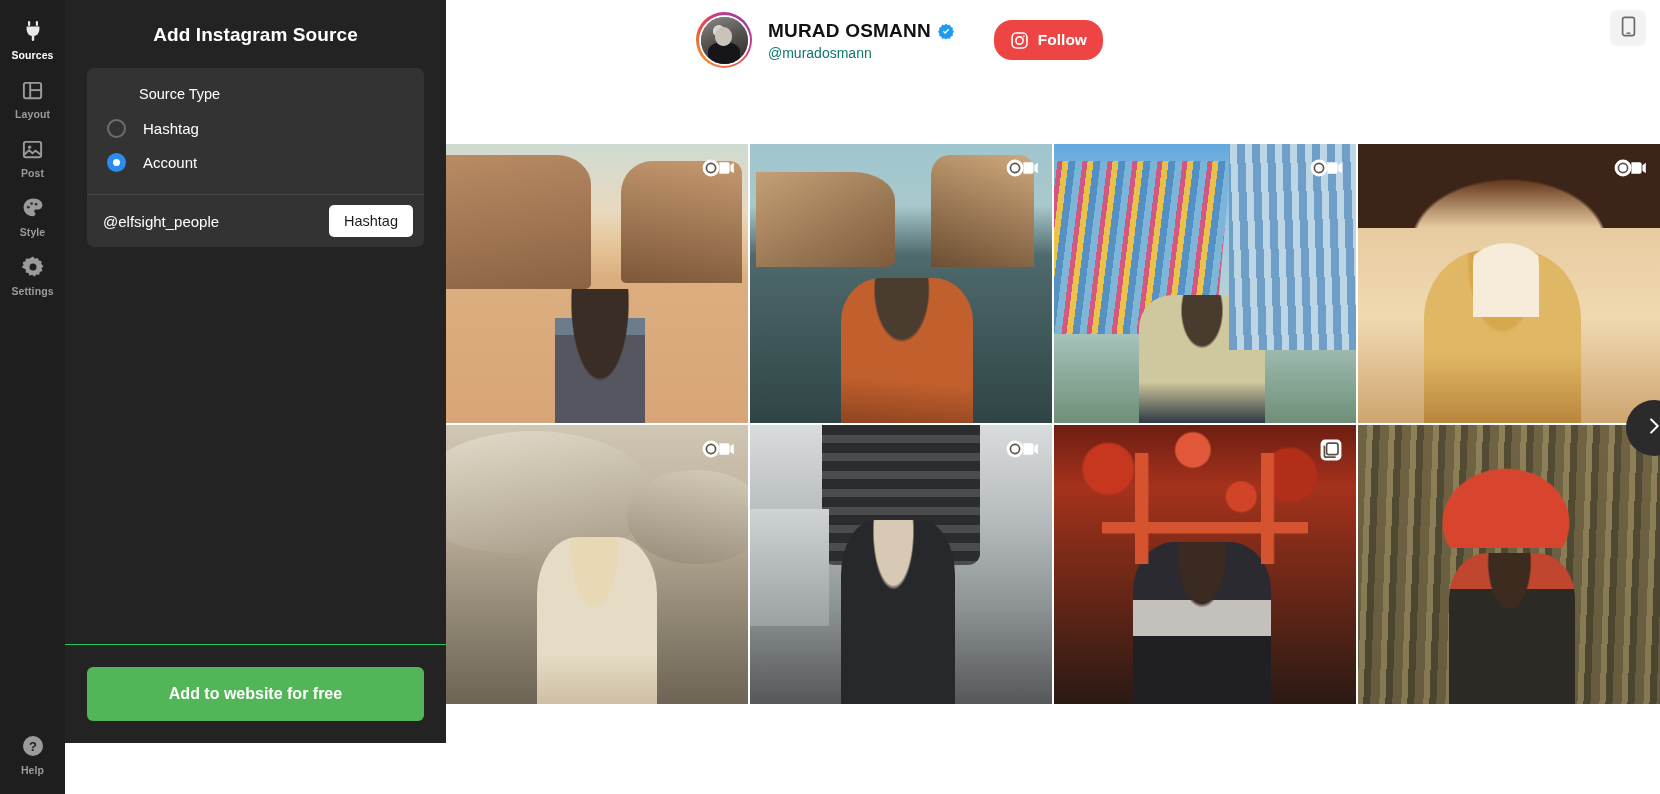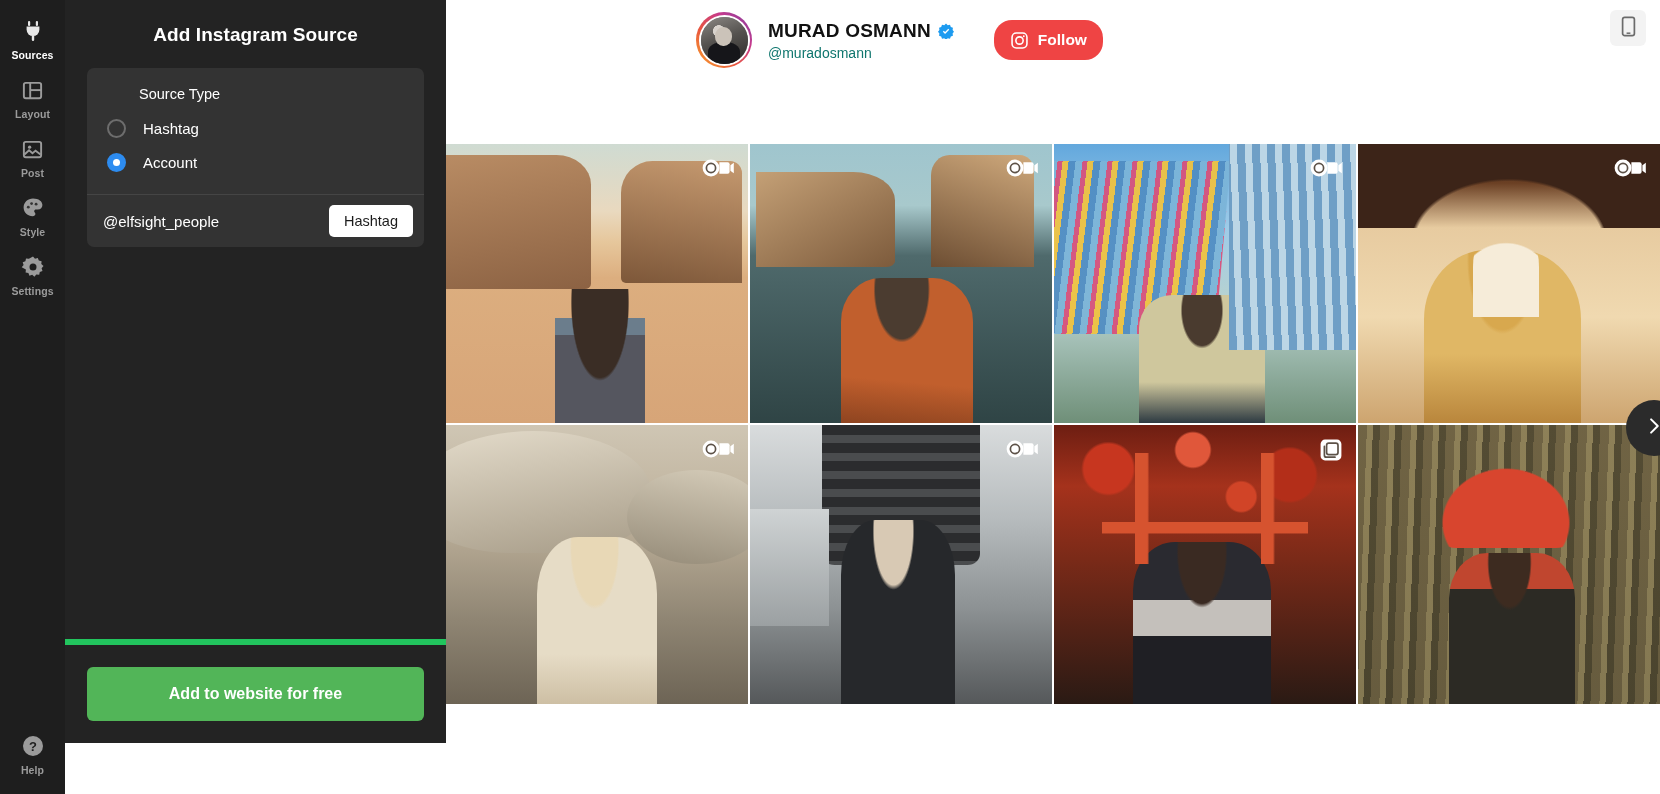--- a/index.html
+++ b/index.html
@@ -104,21 +104,21 @@
   .search-input::placeholder { color: #8a8a8a; }
   .search-btn {
     background: #ffffff; color: #1c1c1c;
     border: 0; border-radius: 5px;
     font-size: 14.5px;
     font-family: "Liberation Sans", sans-serif;
     padding: 8px 15px; cursor: pointer;
     white-space: nowrap;
   }
   .panel-foot {
-    border-top: 6px solid #22c55e;
+    border-top: 1px solid #22c55e;
     padding: 22px;
   }
   .cta {
     display: block; width: 100%;
     background: #52b558; color: #ffffff;
     border: 0; border-radius: 6px;
     font-size: 16px; font-weight: 700;
     font-family: "Liberation Sans", sans-serif;
     padding: 18px 0; cursor: pointer;
   }

